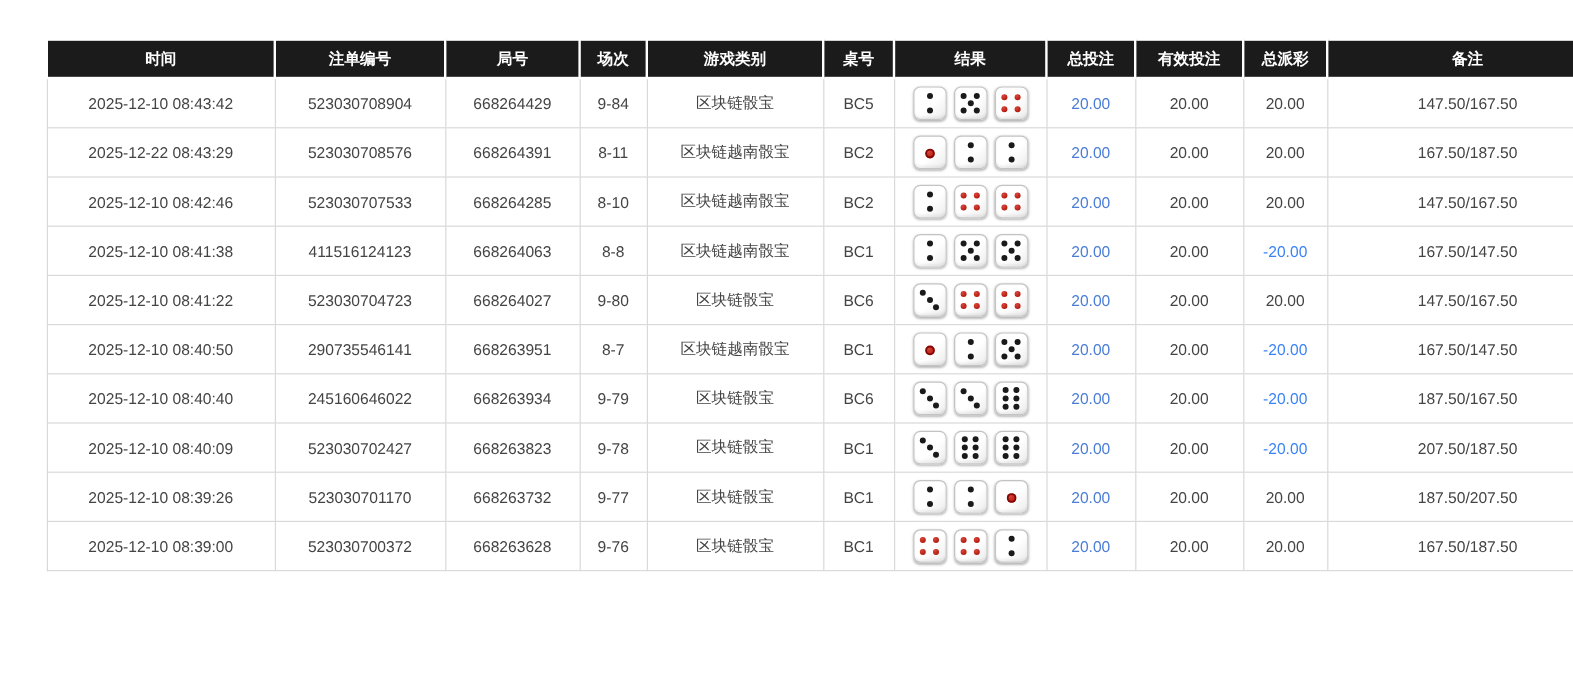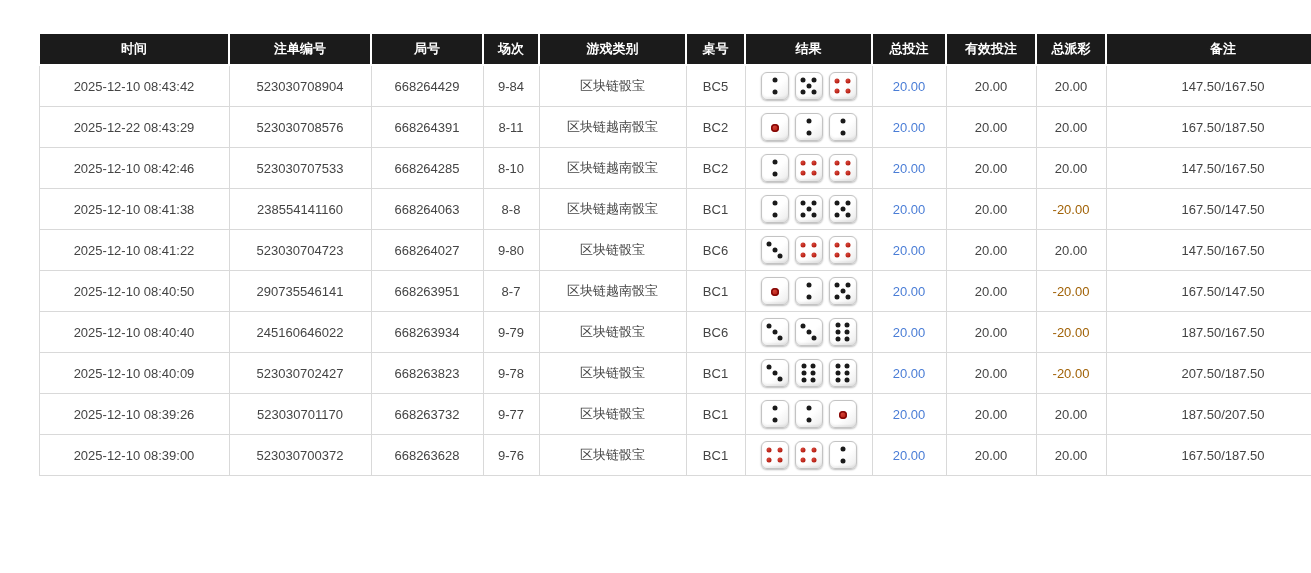--- a/index.html
+++ b/index.html
@@ -55,21 +55,21 @@
     height: 33px;
     text-align: center;
     font-weight: bold;
     font-size: 13px;
   }
   .bet-link {
     color: #4a7dd6;
     cursor: pointer;
   }
   .neg {
-    color: #a16207;
+    color: #3b82f6;
   }
   .dice {
     display: flex;
     justify-content: center;
     align-items: center;
     gap: 6px;
   }
   .die {
     width: 26px;
     height: 26px;
@@ -219,21 +219,21 @@
                 </span>
               </div>
             </td>
             <td><span class="bet-link">20.00</span></td>
             <td>20.00</td>
             <td>20.00</td>
             <td>147.50/167.50</td>
           </tr>
           <tr>
             <td>2025-12-10 08:41:38</td>
-            <td>238554141160</td>
+            <td>411516124123</td>
             <td>668264063</td>
             <td>8-8</td>
             <td>区块链越南骰宝</td>
             <td>BC1</td>
             <td>
               <div class="dice">
                 <span class="die">
                   <span class="pip" style="left: 50%; top: 27%;"></span>
                   <span class="pip" style="left: 50%; top: 73%;"></span>
                 </span>

